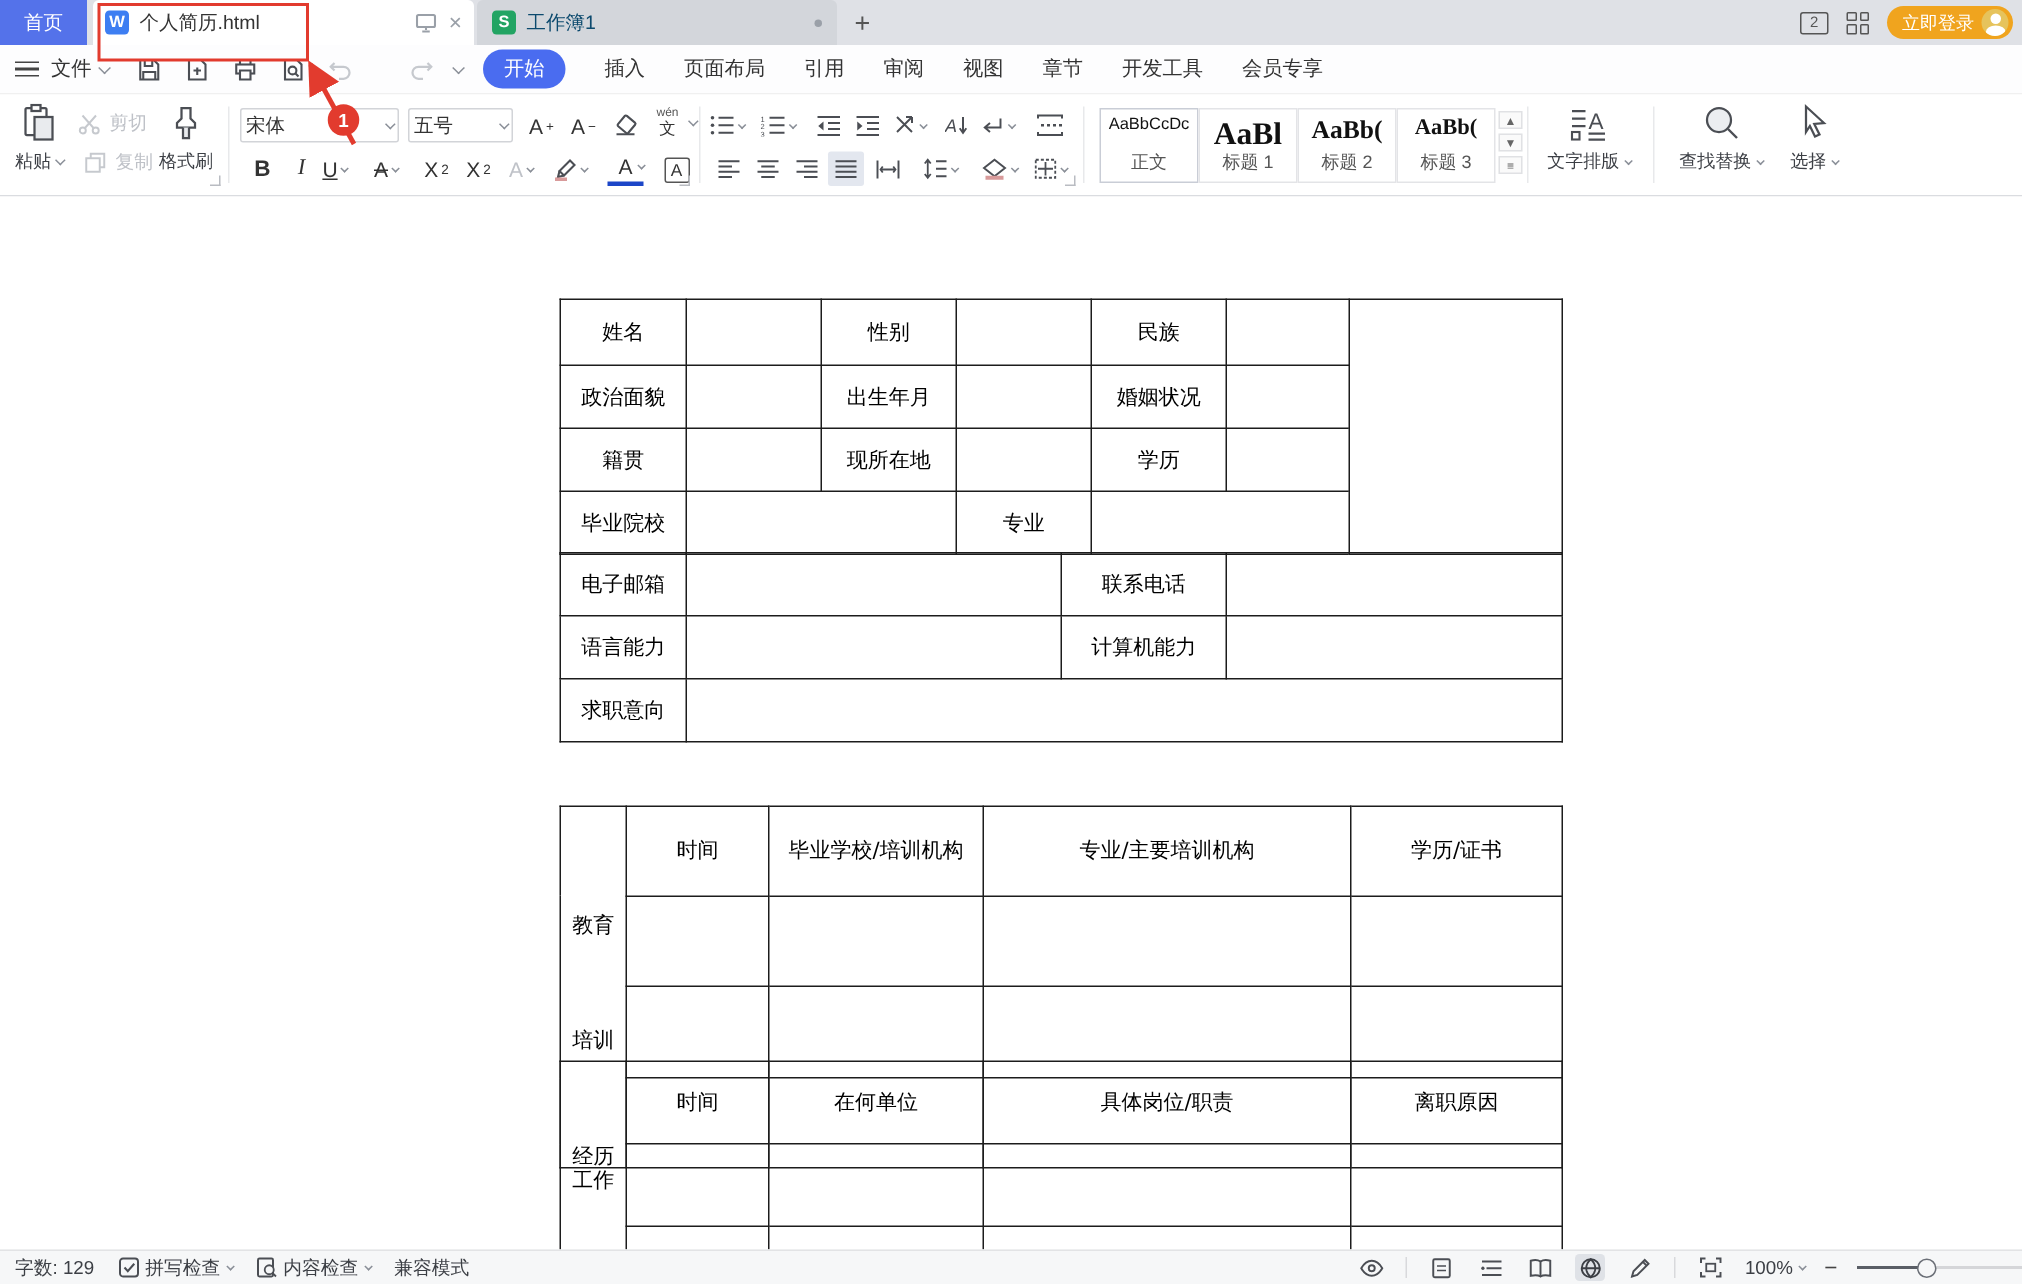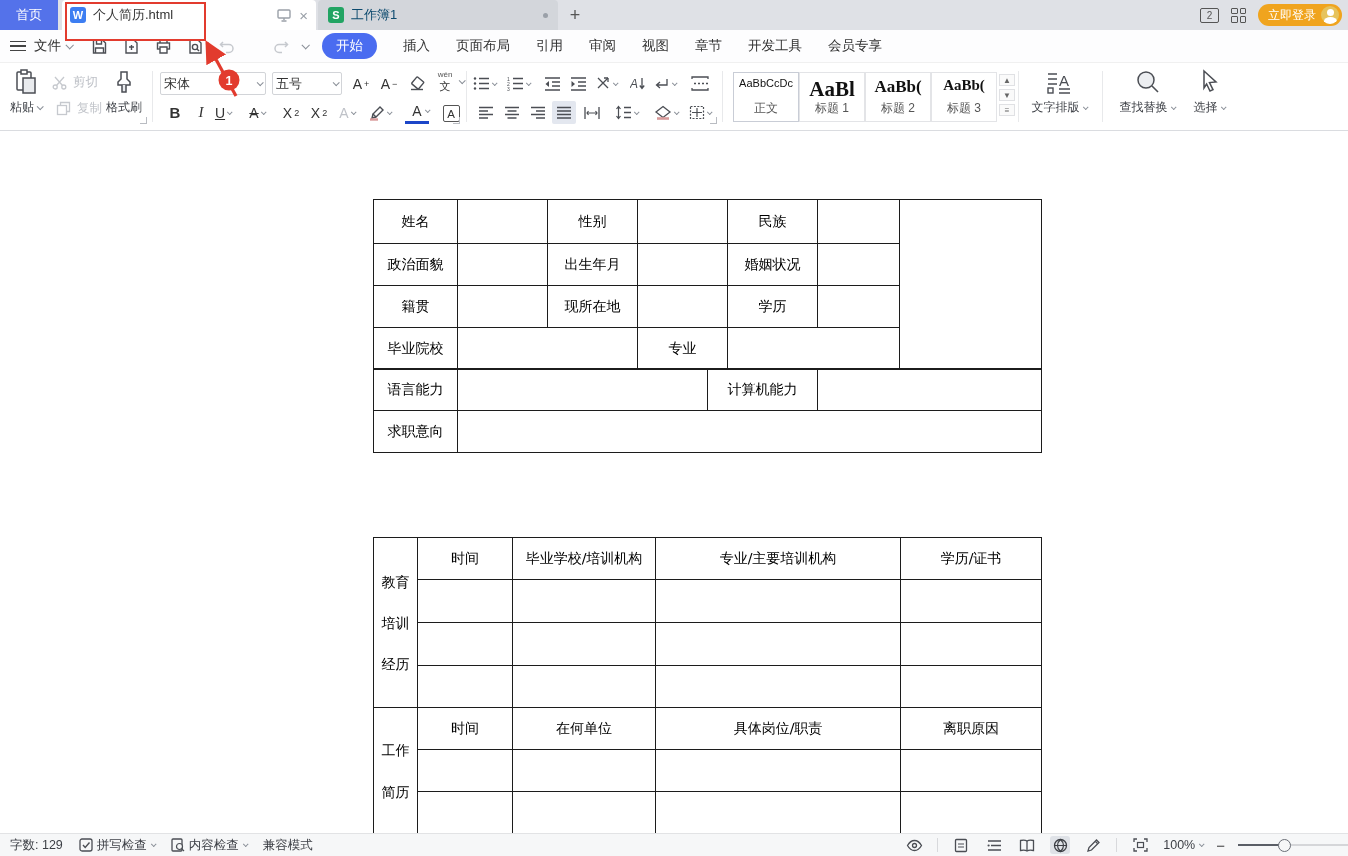--- a/index.html
+++ b/index.html
@@ -70,21 +70,21 @@
   .style-sample { white-space:nowrap; overflow:hidden; max-width:62px; color:#111; }
   .style-name { font-size:12px; color:#555; }
   .spinners { position:absolute; display:flex; flex-direction:column; gap:3px; align-items:center; }
   .spin { width:16px; height:12px; border:1px solid #e0e1e4; display:flex; align-items:center; justify-content:center; font-size:8px; color:#666; background:#fafafa; }
 
   
   .docarea { position:absolute; left:0; top:131px; width:100%; height:702px; background:#fff; overflow:hidden; }
   .doc-title { position:absolute; left:0; top:21px; width:1348px; text-align:center; font-size:23px; font-weight:bold; color:#000; font-family:"DejaVu Sans","Liberation Sans",sans-serif; }
   .rtable { border-collapse:collapse; table-layout:fixed; position:absolute; left:373px; }
   .rtable td { border:1px solid #1c1c1c; text-align:center; vertical-align:middle; font-size:14px; color:#000; padding:0 2px; font-family:"DejaVu Sans","Liberation Sans",sans-serif; }
-  .vcell div { line-height:1; }
+  .vcell div { line-height:1;margin-top:36px; }
   .vwrap { display:flex; flex-direction:column; align-items:center; justify-content:center; gap:27px; }
   .vwrap2 { gap:28px; }
 
   
   .statusbar { position:absolute; left:0; top:833px; width:100%; height:23px; background:#f6f7f8; border-top:1px solid #e2e3e5; display:flex; align-items:center; font-size:12.5px; color:#3c3f45; }
   .sb-left { display:flex; align-items:center; gap:16px; margin-left:10px; }
   .sb-item { display:flex; align-items:center; gap:4px; }
   .sb-right { position:absolute; right:0; top:0; height:100%; display:flex; align-items:center; gap:13px; padding-right:0; }
   .sb-div { width:1px; height:14px; background:#d8d9dc; }
   .sb-ic { display:flex; align-items:center; justify-content:center; width:20px; height:18px; border-radius:3px; }
@@ -539,20 +539,26 @@
       </table>
 
     <table class="rtable" style="top:237px; width:668px;">
       <colgroup>
           <col style="width:84px">
           <col style="width:250px">
           <col style="width:110px">
           <col style="width:224px">
         </colgroup>
       <tbody>
+          <tr style="height:42px;">
+        <td>电子邮箱</td>
+            <td></td>
+        <td>联系电话</td>
+            <td></td>
+      </tr>
       <tr style="height:42px;">
         <td>语言能力</td>
             <td></td>
         <td>计算机能力</td>
             <td></td>
       </tr>
       <tr style="height:42px;">
         <td>求职意向</td>
             <td colspan="3"></td>
       </tr>

